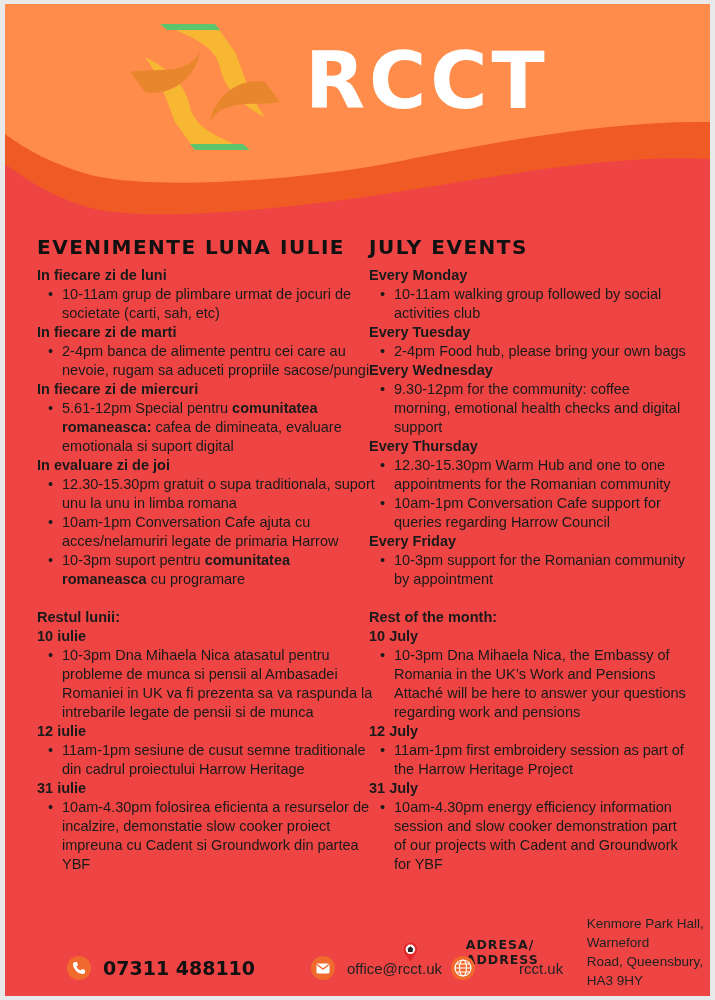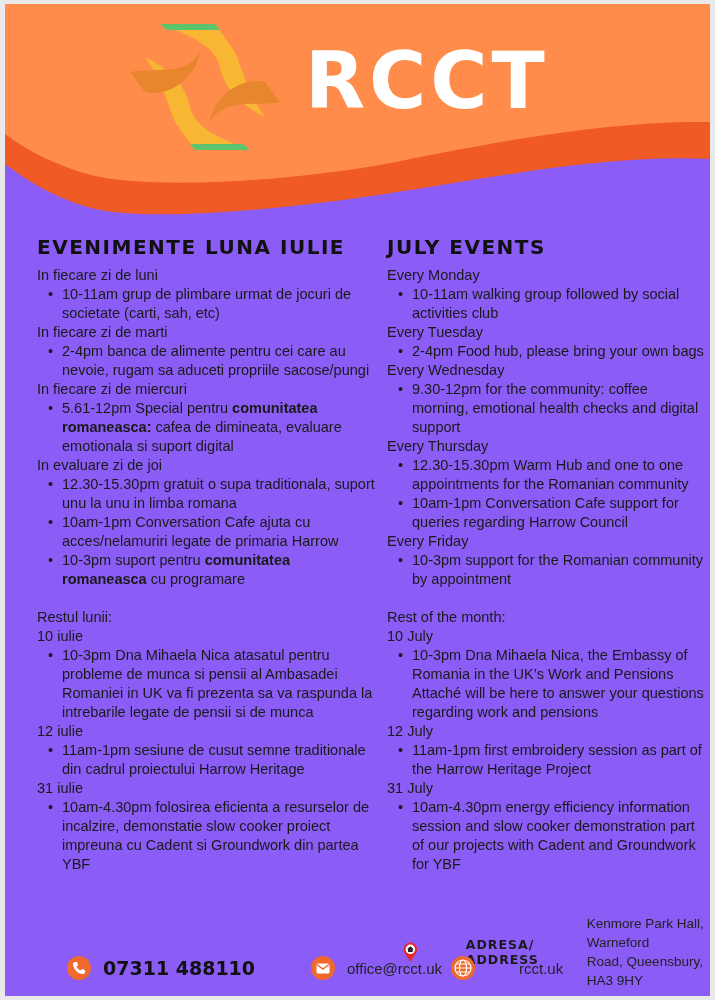--- a/index.html
+++ b/index.html
@@ -1,26 +1,26 @@
 <!DOCTYPE html>
 <html><head>
 <meta charset="utf-8">
 <style>
   * { box-sizing: border-box; margin: 0; padding: 0; }
   html, body { width: 715px; height: 1000px; background: #e9e9ea; overflow: hidden; }
   body { font-family: "Liberation Sans", sans-serif; color: #1a1a1a; position: relative; }
-  .page { position: absolute; left: 5px; top: 4px; width: 705px; height: 992px; background: #8b5cf6; overflow: hidden; }
+  .page { position: absolute; left: 5px; top: 4px; width: 705px; height: 992px; background: #ef4444; overflow: hidden; }
   .header { position: absolute; left: 0; top: 0; width: 705px; height: 220px; }
   .header svg { display: block; }
   .brand { position: absolute; left: 300px; top: 38px; font-family: "DejaVu Sans", sans-serif; font-weight: bold; font-size: 78px; letter-spacing: 4px; color: #ffffff; line-height: 1; }
   .col { position: absolute; top: 230px; }
   .col.left { left: 32px; width: 340px; }
-  .col.right { left: 382px; width: 320px; }
+  .col.right { left: 364px; width: 320px; }
   .col h1 { font-family: "DejaVu Sans", sans-serif; font-weight: bold; font-size: 20px; letter-spacing: 1.5px; color: #111; margin-bottom: 6px; line-height: 26px; }
-  .day { font-weight: normal; font-size: 14.5px; line-height: 19px; }
+  .day { font-weight: bold; font-size: 14.5px; line-height: 19px; }
   ul { list-style: none; margin-left: 10px; }
   li { position: relative; padding-left: 15px; font-size: 14.5px; line-height: 19px; }
   li::before { content: "\2022"; position: absolute; left: 1px; top: 0; }
   b { font-weight: bold; }
   .gap { height: 19px; }
   .address { position: absolute; left: 398px; top: 910px; display: flex; align-items: center; gap: 40px; }
   .address .pin { width: 22px; height: 30px; margin-right: 8px; }
   .address .label { font-family: "DejaVu Sans", sans-serif; font-weight: bold; font-size: 12.5px; letter-spacing: 1px; line-height: 15px; margin-right: 8px; }
   .address .text { font-size: 13.5px; line-height: 19px; color: #222; }
   .contact { position: absolute; top: 952px; display: flex; align-items: center; }

